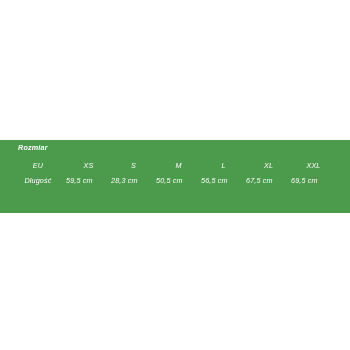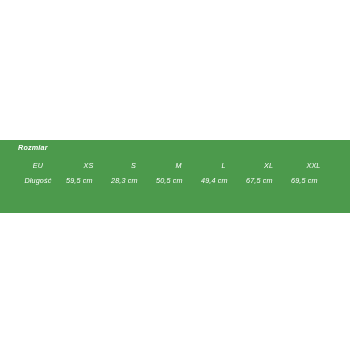--- a/index.html
+++ b/index.html
@@ -104,21 +104,21 @@
         <th class="cell">XXL</th>
         <th></th>
       </tr>
     </thead>
     <tbody>
       <tr>
         <td class="row-label">Długość</td>
         <td class="cell">59,5 cm</td>
         <td class="cell">28,3 cm</td>
         <td class="cell">50,5 cm</td>
-        <td class="cell">49,4 cm</td>
+        <td class="cell">56,5 cm</td>
         <td class="cell">67,5 cm</td>
         <td class="cell">69,5 cm</td>
         <td></td>
       </tr>
     </tbody>
   </table>
 
 </div>
 
 </body></html>

